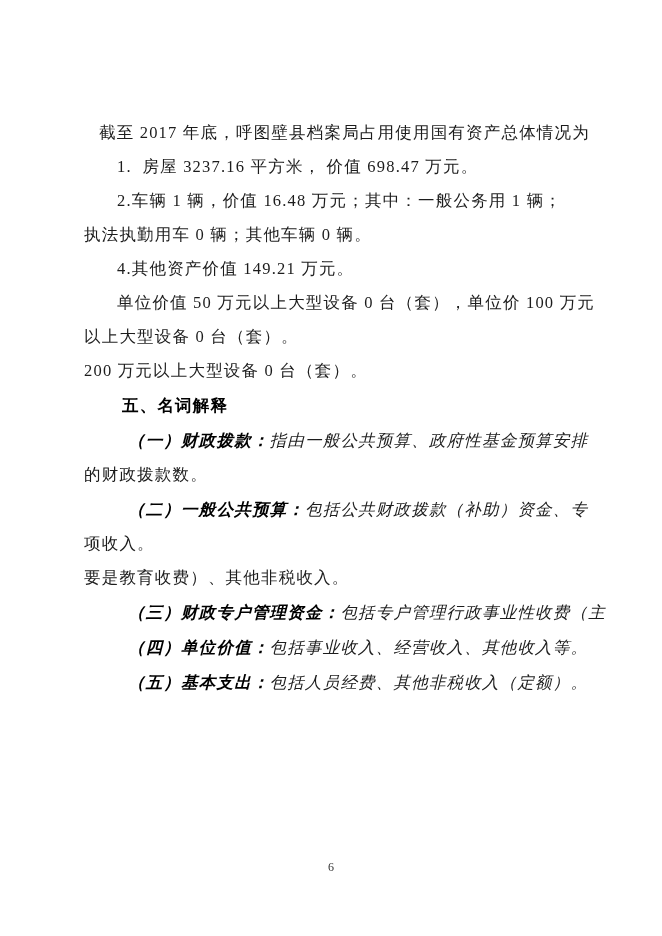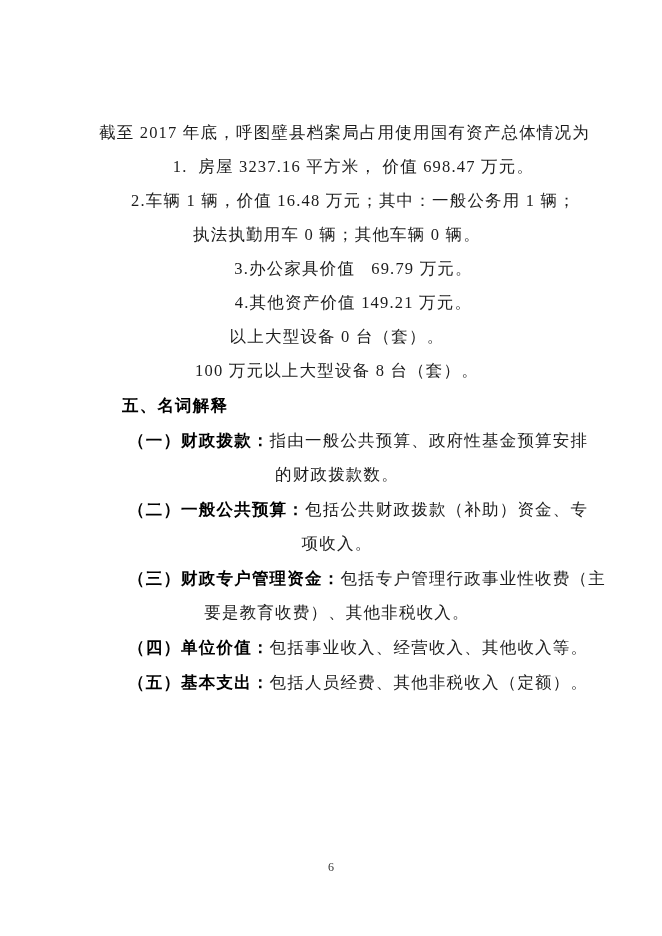--- a/index.html
+++ b/index.html
@@ -29,53 +29,53 @@
     white-space: pre;
   }
   .seg { font-family: inherit; }
   .bold-heiti {
     font-family: "Liberation Sans", "DejaVu Sans", sans-serif;
     font-weight: 700;
     color: #000000;
     margin-top: 44px;
   }
   
-  .ind-none  { padding-left: 0; text-align: center; }
+  .ind-none  { padding-left: 0; }
   .ind-small { padding-left: 15px; }
-  .ind-para  { padding-left: 33px; text-align: center; }
+  .ind-para  { padding-left: 33px; }
   .ind-sect  { padding-left: 38px; }
-  .ind-term  { padding-left: 44px; }
+  .ind-term  { padding-left: 44px; font-style: italic; }
   .footer {
     position: absolute;
     left: 0;
     top: 860px;
     width: 100%;
     text-align: center;
     font-size: 12px;
     color: #333333;
     letter-spacing: 0;
   }
 </style>
 </head>
 <body>
 
 <div class="page">
   <div class="content">
       <div class="line ind-small"><span class="seg">截至 2017 年底，呼图壁县档案局占用使用国有资产总体情况为</span></div>
       <div class="line ind-para"><span class="seg">1.  房屋 3237.16 平方米， 价值 698.47 万元。</span></div>
       <div class="line ind-para"><span class="seg">2.车辆 1 辆，价值 16.48 万元；其中：一般公务用 1 辆；</span></div>
       <div class="line ind-none"><span class="seg">执法执勤用车 0 辆；其他车辆 0 辆。</span></div>
-      <div class="line ind-para"><span class="seg">3.办公家具价值   69.79 万元。</span></div>
       <div class="line ind-para"><span class="seg">4.其他资产价值 149.21 万元。</span></div>
+      <div class="line ind-para"><span class="seg">单位价值 50 万元以上大型设备 0 台（套），单位价 100 万元</span></div>
       <div class="line ind-none"><span class="seg">以上大型设备 0 台（套）。</span></div>
-      <div class="line ind-none"><span class="seg">100 万元以上大型设备 8 台（套）。</span></div>
+      <div class="line ind-none"><span class="seg">200 万元以上大型设备 0 台（套）。</span></div>
       <div class="line ind-sect"><span class="seg bold-heiti">五、名词解释</span></div>
       <div class="line ind-term"><span class="seg bold-heiti">（一）财政拨款：</span><span class="seg">指由一般公共预算、政府性基金预算安排</span></div>
       <div class="line ind-none"><span class="seg">的财政拨款数。</span></div>
       <div class="line ind-term"><span class="seg bold-heiti">（二）一般公共预算：</span><span class="seg">包括公共财政拨款（补助）资金、专</span></div>
       <div class="line ind-none"><span class="seg">项收入。</span></div>
+      <div class="line ind-none"><span class="seg">要是教育收费）、其他非税收入。</span></div>
       <div class="line ind-term"><span class="seg bold-heiti">（三）财政专户管理资金：</span><span class="seg">包括专户管理行政事业性收费（主</span></div>
-      <div class="line ind-none"><span class="seg">要是教育收费）、其他非税收入。</span></div>
       <div class="line ind-term"><span class="seg bold-heiti">（四）单位价值：</span><span class="seg">包括事业收入、经营收入、其他收入等。</span></div>
       <div class="line ind-term"><span class="seg bold-heiti">（五）基本支出：</span><span class="seg">包括人员经费、其他非税收入（定额）。</span></div>
     </div>
   <div class="footer">6</div>
 </div>
 
 </body></html>

